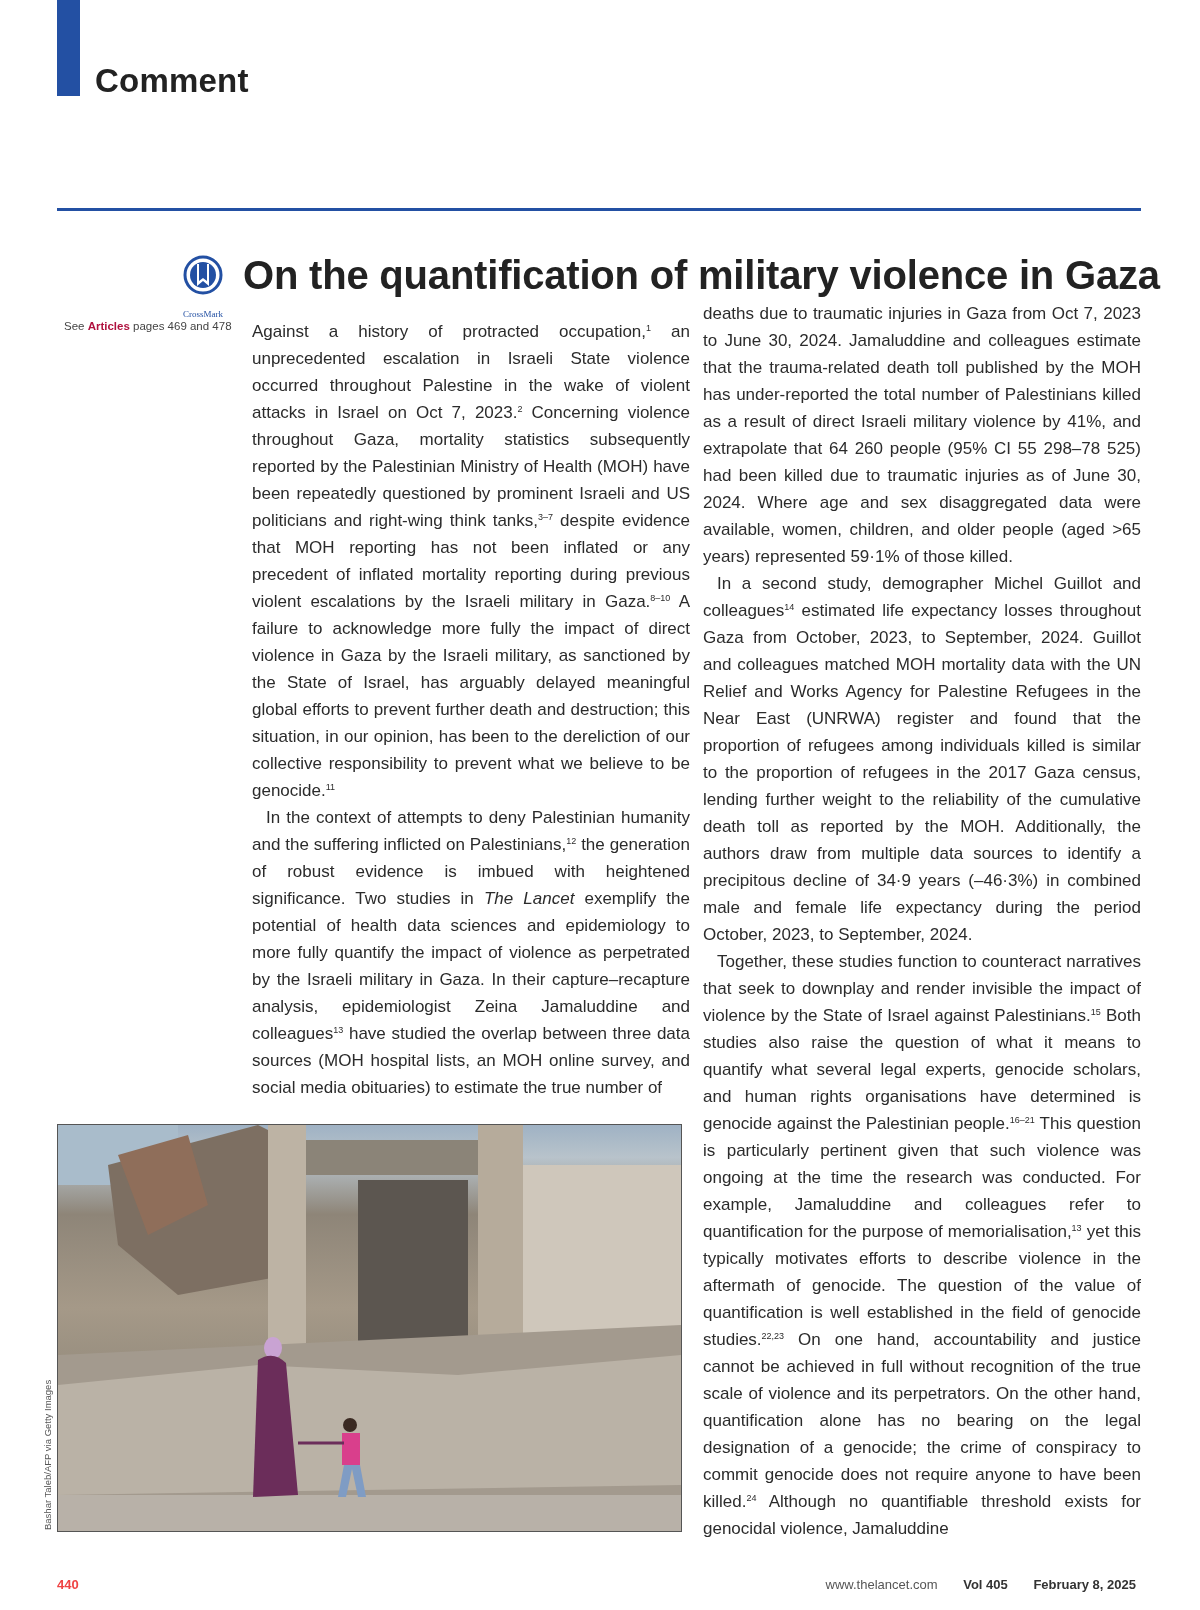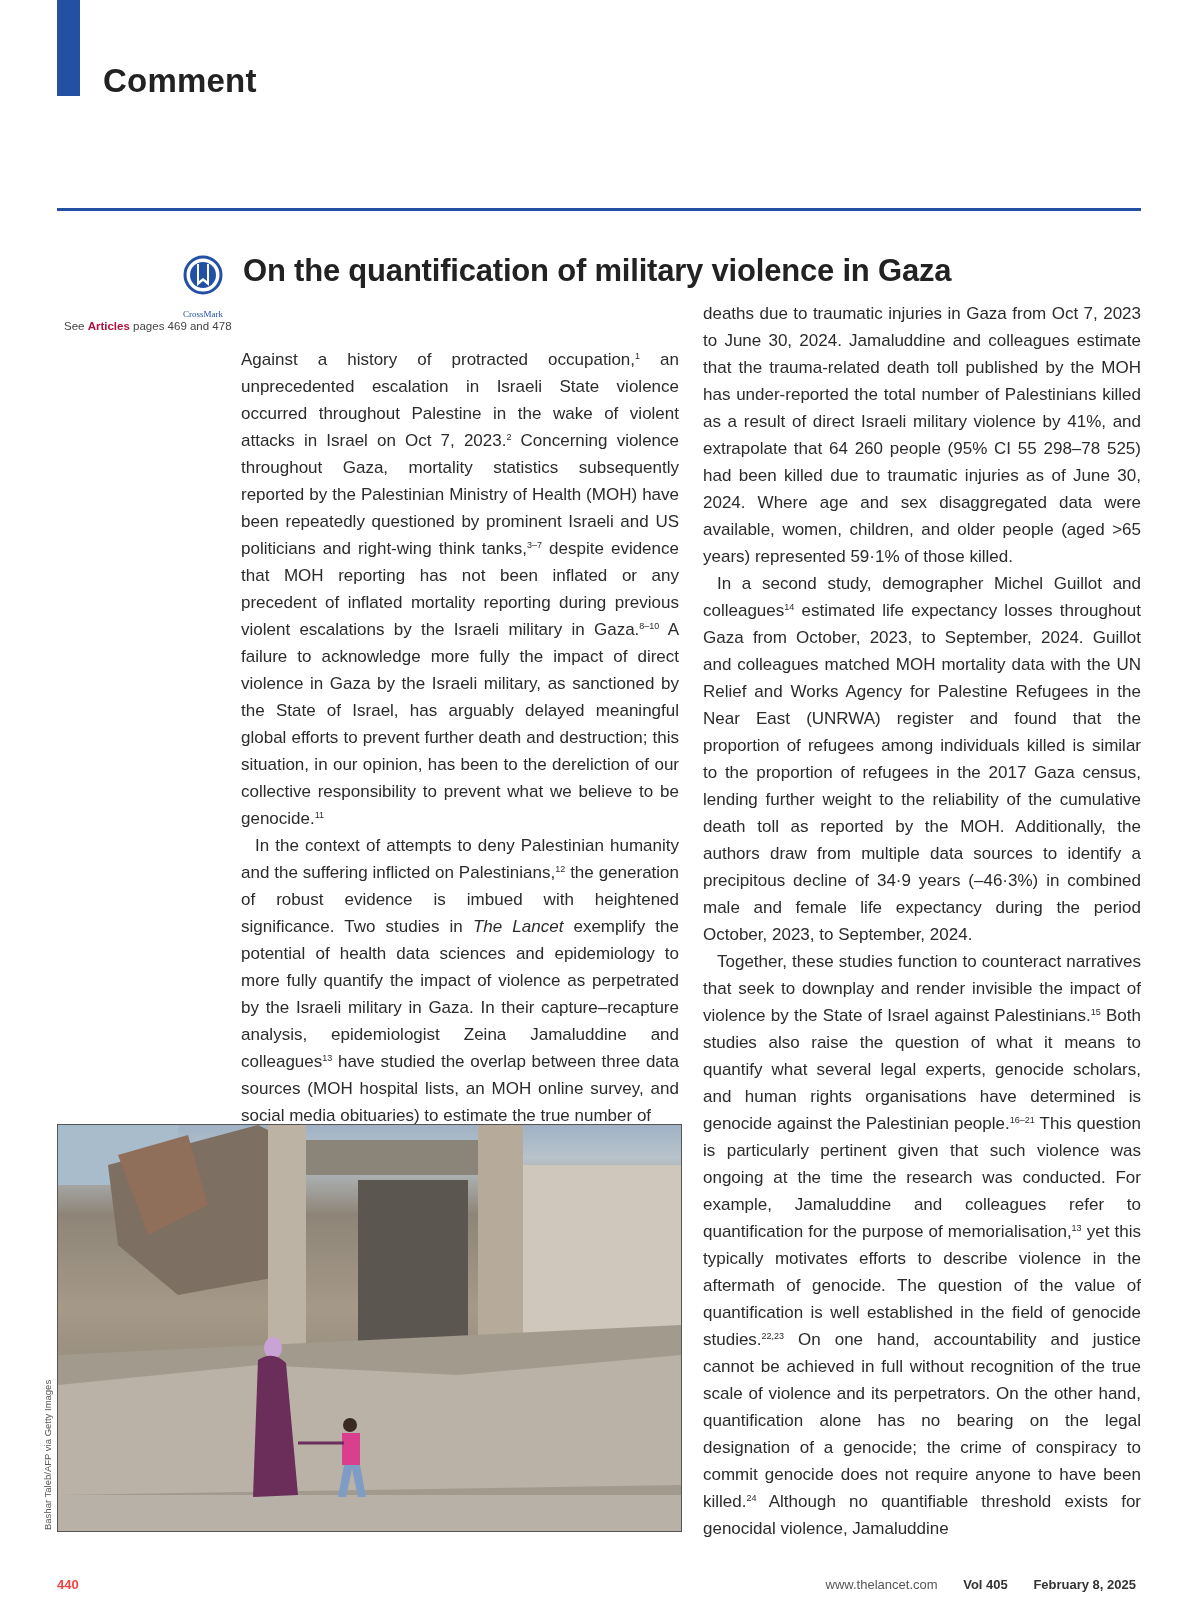--- a/index.html
+++ b/index.html
@@ -1,31 +1,31 @@
 <!DOCTYPE html>
 <html><head>
 <meta charset="utf-8">
 <style>
   html, body { margin:0; padding:0; background:#ffffff; }
   body { width:1200px; height:1610px; position:relative; overflow:hidden;
          font-family:"Liberation Sans", "DejaVu Sans", sans-serif; color:#2b2b2b; }
   .blue-bar { position:absolute; left:57px; top:0; width:23px; height:96px; background:#2350a3; }
-  .section { position:absolute; left:103px; top:62px; font-size:33px; font-weight:700; color:#222; letter-spacing:0.2px; }
+  .section { position:absolute; left:95px; top:62px; font-size:33px; font-weight:700; color:#222; letter-spacing:0.2px; }
   .rule { position:absolute; left:57px; top:208px; width:1084px; height:3px; background:#2350a3; }
   .crossmark { position:absolute; left:180px; top:255px; width:46px; text-align:center; }
   .crossmark svg { display:block; margin:0 auto; }
   .crossmark .cm-label { font-family:"Liberation Serif", serif; font-size:9px; color:#2350a3; margin-top:14px; }
-  .title { position:absolute; left:243px; top:253px; font-size:31px; font-weight:700; color:#222; letter-spacing:-0.2px; }
+  .title { position:absolute; left:243px; top:253px; font-size:40px; font-weight:700; color:#222; letter-spacing:-0.2px; }
   .see { position:absolute; left:64px; top:320px; font-size:11.5px; color:#444; white-space:nowrap; }
   .see .link { color:#b0123f; font-weight:700; }
   .col { position:absolute; font-size:17px; line-height:27px; color:#2b2b2b; text-align:justify; }
   .col p { margin:0; }
   .col p.indent { text-indent:14px; }
   .col sup { font-size:9px; vertical-align:6px; line-height:0; }
-  #col1 { left:241px; top:318px; width:438px;margin-top:28px; }
+  #col1 { left:252px; top:318px; width:438px; }
   #col2 { left:703px; top:300px; width:438px; }
   .photo { position:absolute; left:57px; top:1124px; width:623px; height:406px; border:1px solid #555; overflow:hidden;
            background:linear-gradient(180deg,#9fb2c4 0%,#b8c3cb 8%,#8e8578 22%,#a59988 45%,#8f8779 70%,#a8a198 90%,#b2aca4 100%); }
   .credit { position:absolute; left:42px; top:1530px; transform-origin:left top; transform:rotate(-90deg); font-size:9.5px; color:#555; white-space:nowrap; }
   .footer-page { position:absolute; left:57px; top:1577px; font-size:13px; font-weight:700; color:#ef4444; }
   .footer-right { position:absolute; right:64px; top:1577px; font-size:13px; color:#555; white-space:nowrap; }
   .footer-right b { color:#333; margin-left:22px; }
 </style>
 </head>
 <body>

